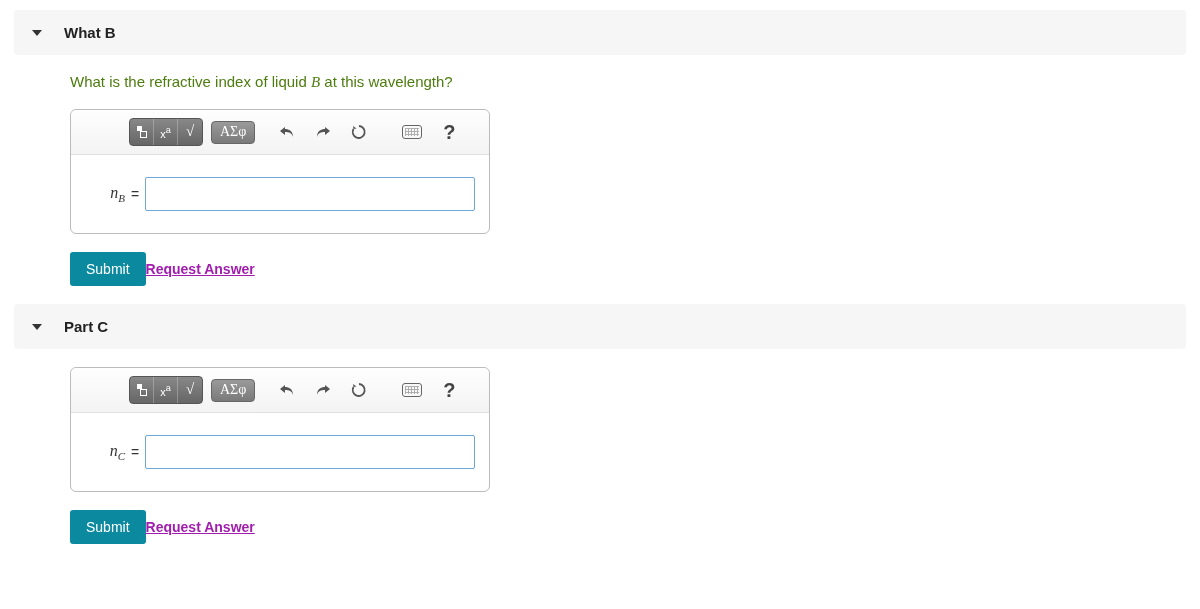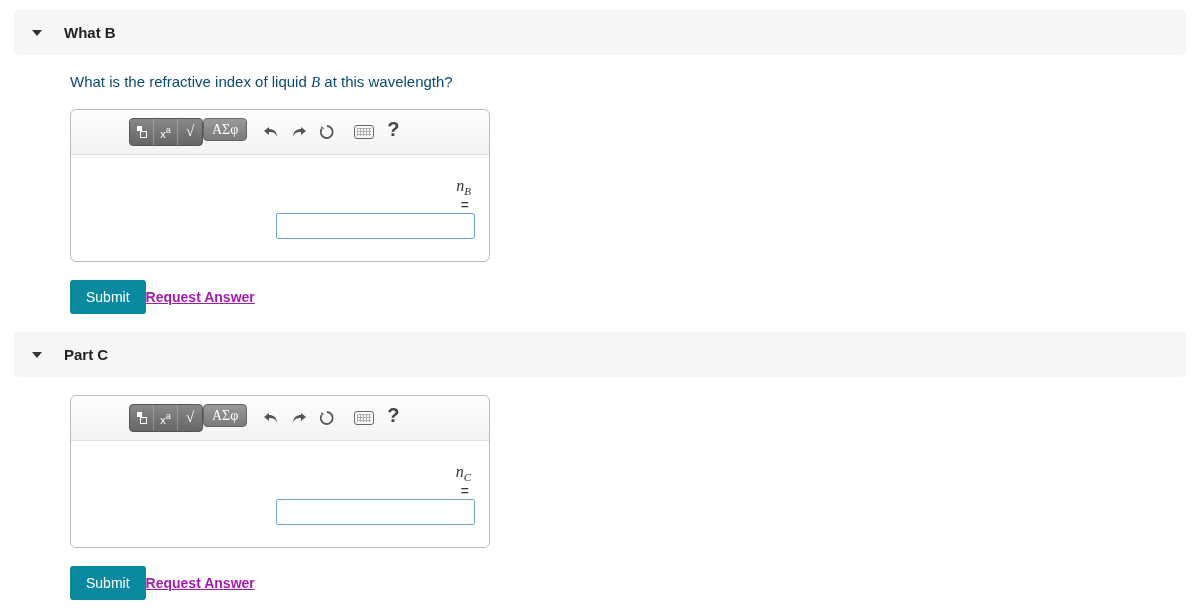--- a/index.html
+++ b/index.html
@@ -31,33 +31,34 @@
   .part-title {
     font-weight: bold;
     font-size: 15px;
     color: #222;
   }
   .part-body {
     padding: 18px 0 8px 56px;
   }
   .question {
     font-size: 15px;
-    color: #0c4a6e;
+    color: #4d7c0f;
     margin-bottom: 18px;
   }
   .question .ital { font-style: italic; font-family: 'Times New Roman', serif; }
   .answer-box {
     border: 1px solid #bbb;
     border-radius: 6px;
     width: 420px;
     background: #fff;
   }
   .toolbar {
     display: flex;
-    gap: 0;
+    align-items: center;
+    gap: 8px;
     padding: 8px 10px 8px 58px;
     border-bottom: 1px solid #e0e0e0;
     background: linear-gradient(#fefefe, #f3f3f3);
     border-radius: 6px 6px 0 0;
   }
   .tb-btn {
     height: 28px;
     min-width: 28px;
     border-radius: 4px;
     display: inline-flex;
@@ -105,23 +106,22 @@
   .tb-spacer { width: 8px; }
   .tb-help {
     font-size: 20px;
     font-weight: bold;
     color: #444;
     padding: 0 8px;
     cursor: pointer;
   }
   .input-row {
     display: flex;
-    align-items: flex-end;
+    align-items: center;
     padding: 22px 14px 22px 14px;
-    flex-direction: column;
   }
   .var-label {
     font-family: 'Times New Roman', serif;
     font-style: italic;
     font-size: 16px;
     color: #333;
     width: 44px;
     text-align: right;
     padding-right: 4px;
   }

